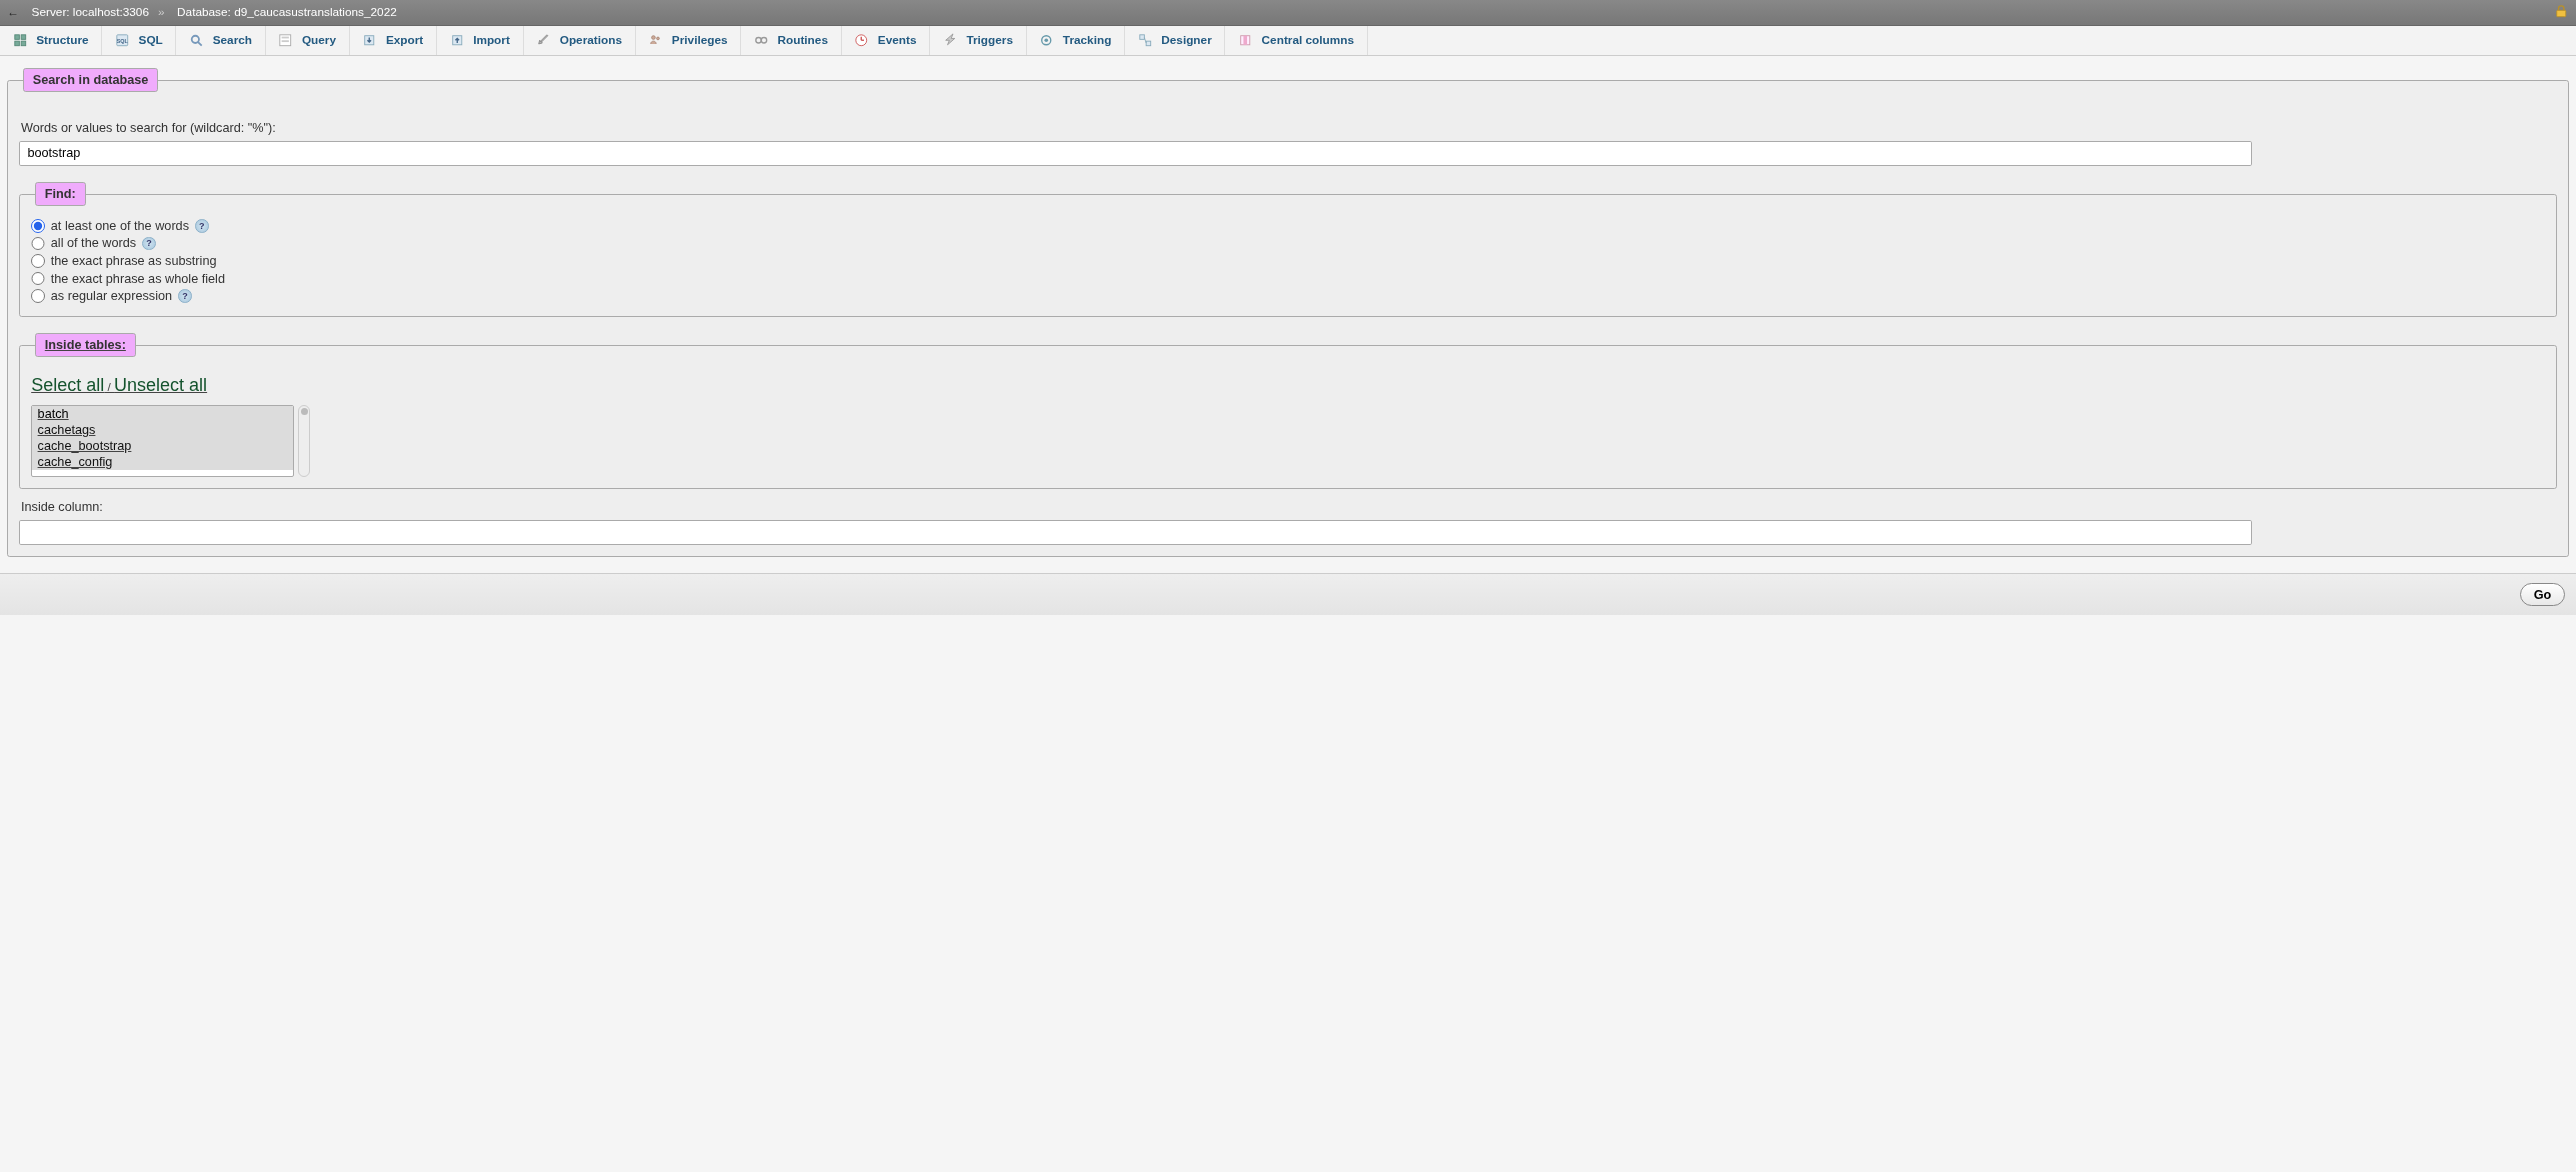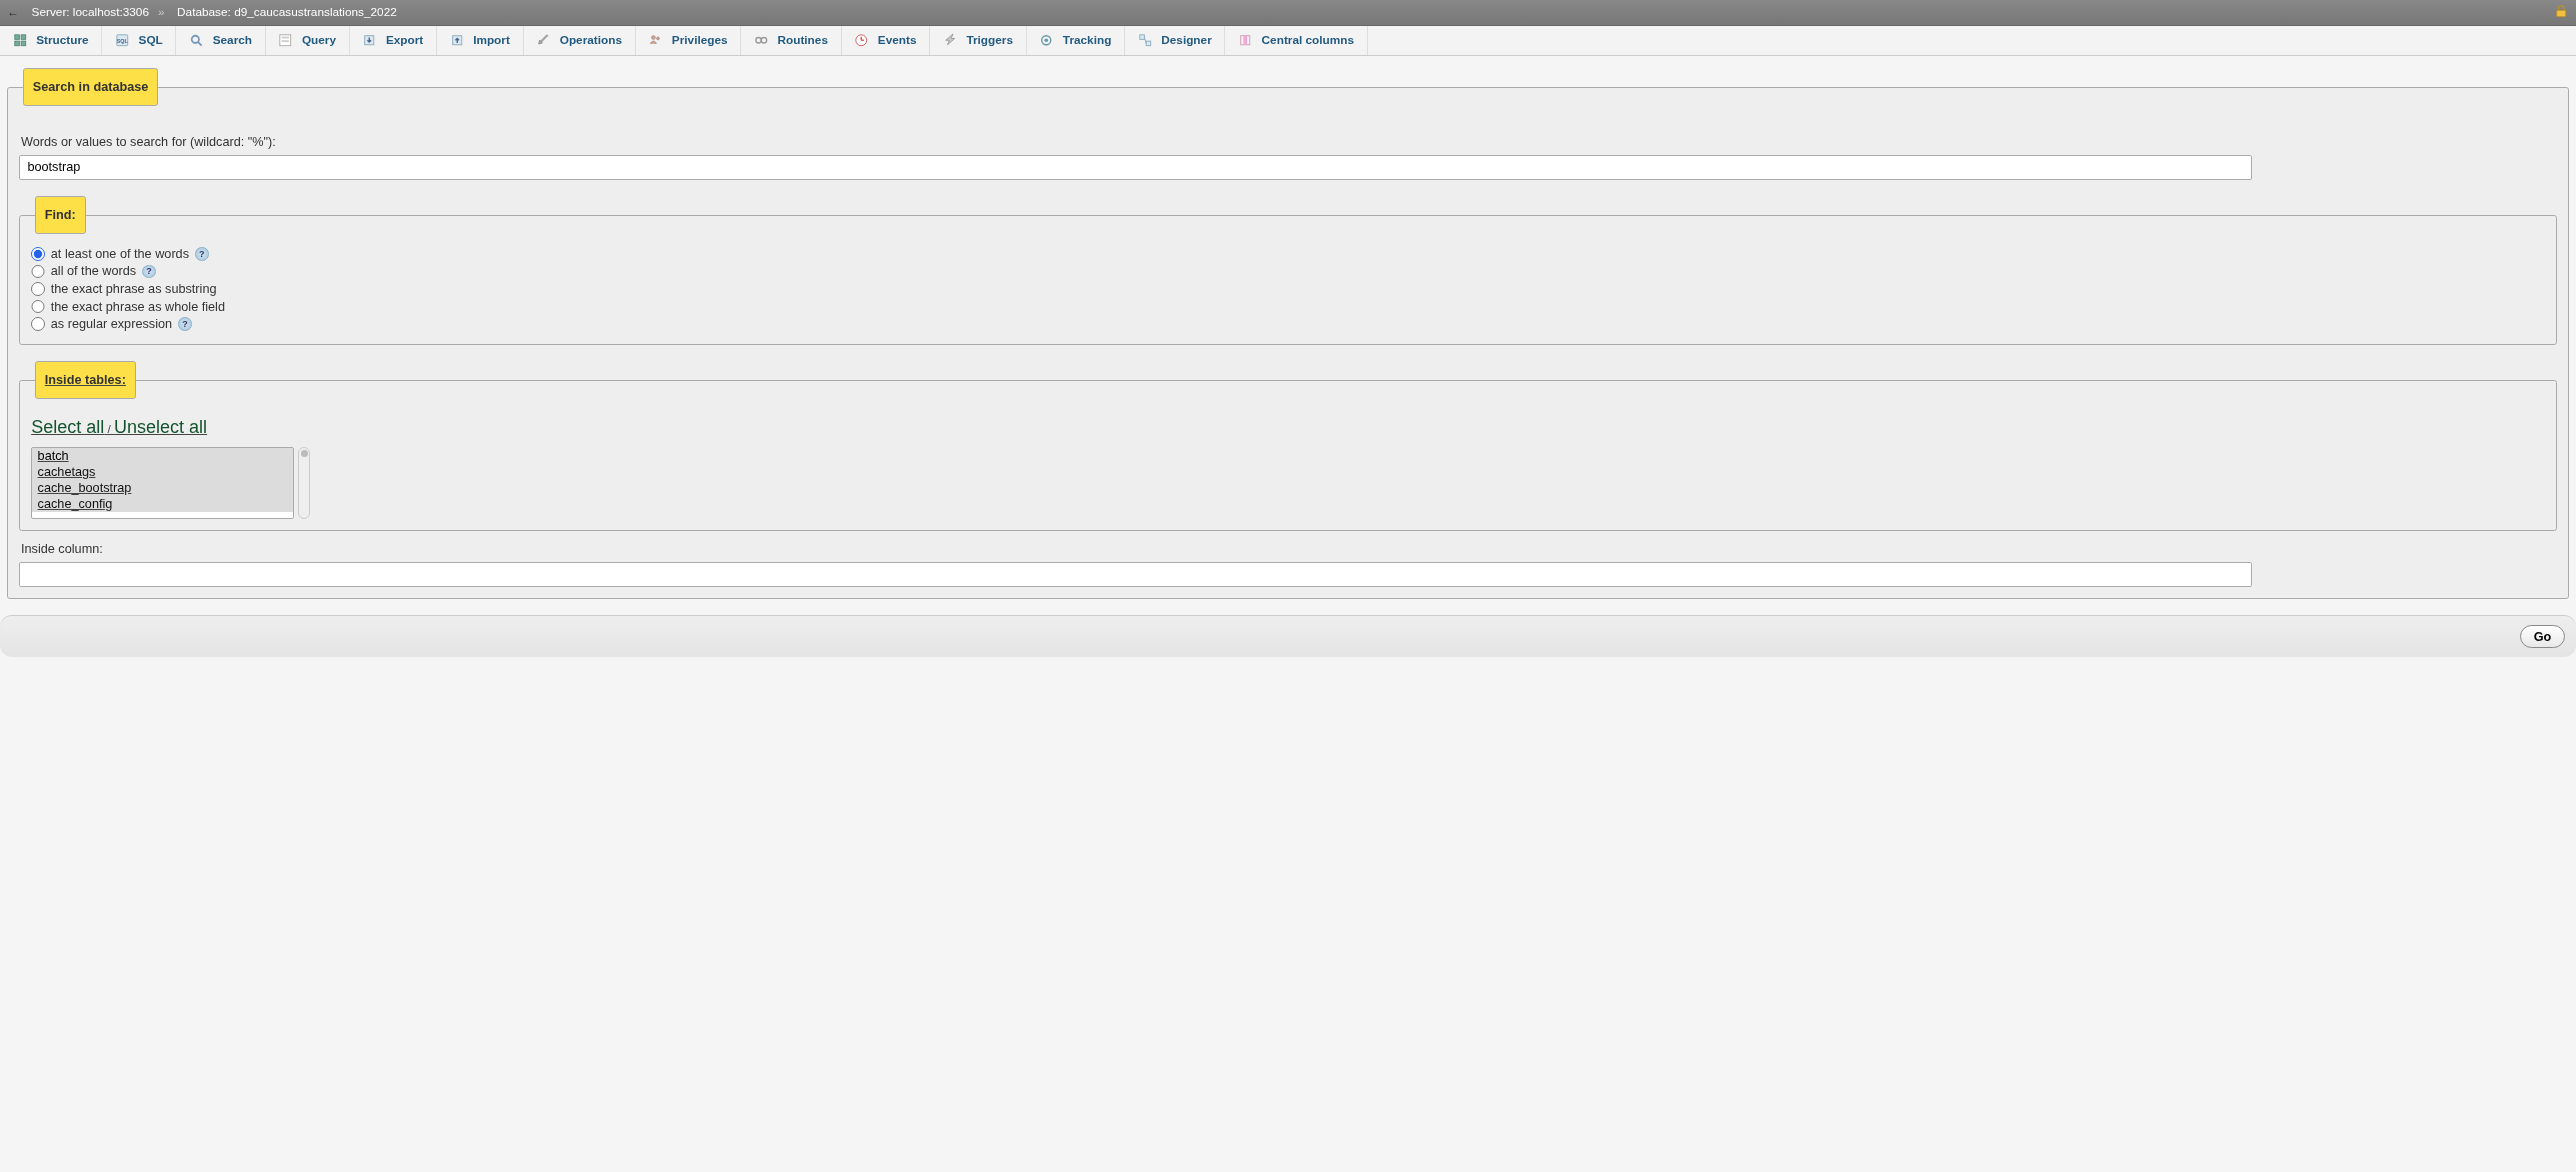--- a/index.html
+++ b/index.html
@@ -44,24 +44,24 @@
 
 fieldset.group {
   border: 0.9px solid #aaa;
   border-radius: 2.7px;
   background: #eee;
   padding: 11px;
   margin-top: 5.4px;
   position: relative;
 }
 fieldset.group > legend {
-  background: #fde047;
+  background: #f0abfc;
   border: 0.9px solid #aaa;
   border-radius: 2.7px;
-  padding: 11px 9px;
+  padding: 4px 9px;
   font-weight: bold;
   font-size: 12.7px;
   color: #333;
   margin-left: 3.6px;
 }
 
 .outer-group { border: none; background: transparent; padding: 0; }
 .outer-group > legend { margin-bottom: 7.2px; }
 
 .field-label { display: block; margin: 11px 1.8px 5.4px; font-size: 12.7px; color: #333; }
@@ -100,21 +100,20 @@
   background: #bbb; border-radius: 50%;
 }
 
 .footer {
   margin-top: 9px;
   background: linear-gradient(#eee, #e4e4e4);
   border-top: 0.9px solid #ccc;
   padding: 9px 11px;
   display: flex;
   justify-content: flex-end;
-  border-radius: 12px;
 }
 .go-btn {
   padding: 3.6px 12.7px;
   font-size: 12.7px;
   font-weight: bold;
   border: 0.9px solid #888;
   border-radius: 12.7px;
   background: linear-gradient(#fff, #e8e8e8);
   cursor: pointer;
 }

